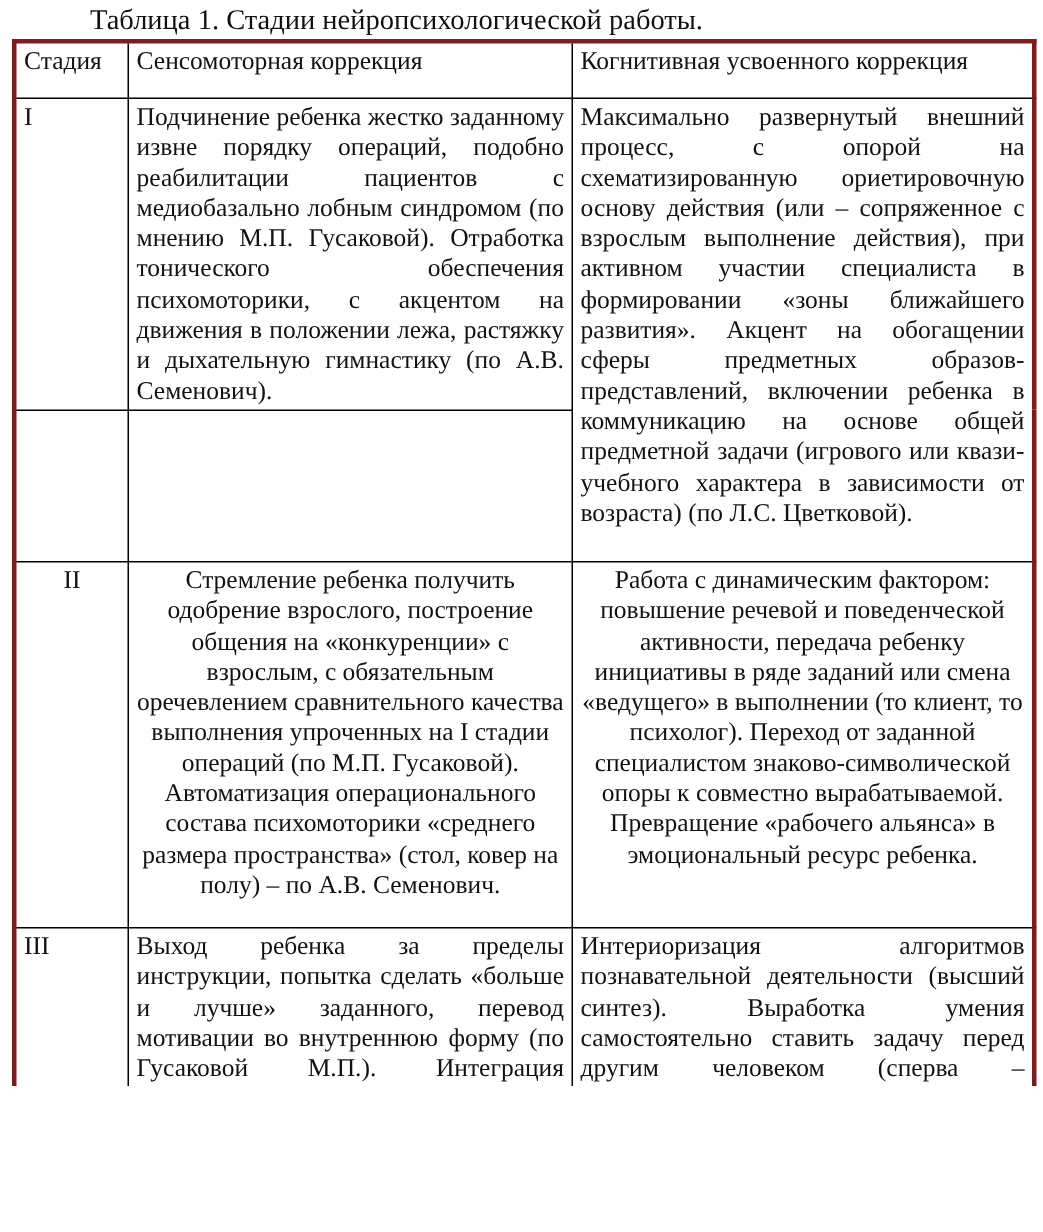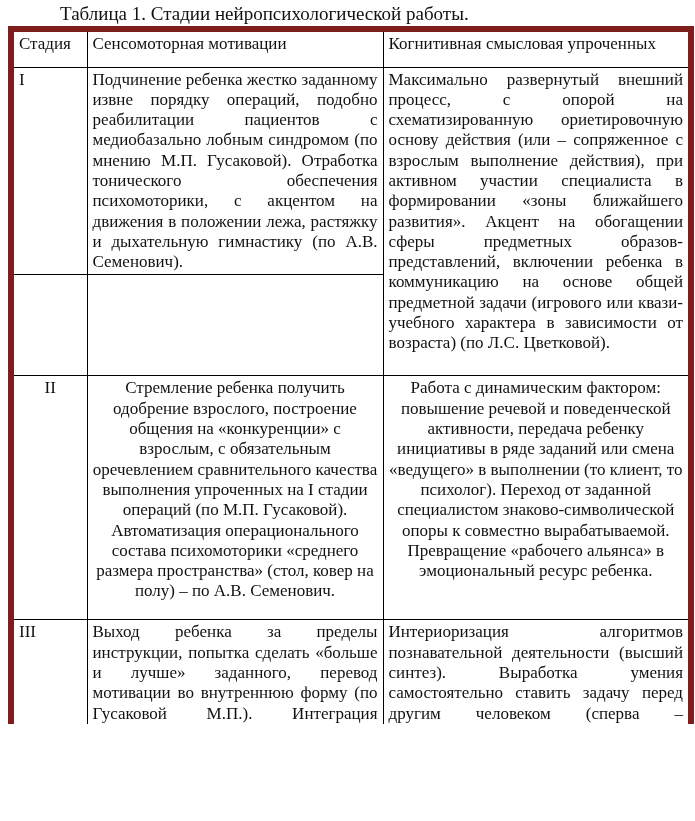--- a/index.html
+++ b/index.html
@@ -20,21 +20,21 @@
   .caption {
     font-size: 19px;
     line-height: 22px;
     margin: 0 0 1px 52px;
     white-space: nowrap;
   }
   table.stages {
     border-collapse: collapse;
     table-layout: fixed;
     width: 680px;
-    border: 6px solid #7f1d1d;
+    border: 3px solid #7f1d1d;
   }
   col.c-stage { width: 76px; }
   col.c-senso { width: 296px; }
   col.c-cogni { width: 308px; }
   th, td {
     border: 1px solid #000000;
     vertical-align: top;
     box-sizing: border-box;
     padding: 2px 5px 2px 5px;
     font-size: 17px;
@@ -62,22 +62,22 @@
 
   <table class="stages">
     <colgroup>
       <col class="c-stage">
       <col class="c-senso">
       <col class="c-cogni">
     </colgroup>
     <thead>
       <tr>
         <th>Стадия</th>
-        <th>Сенсомоторная мотивации</th>
-        <th>Когнитивная смысловая упроченных</th>
+        <th>Сенсомоторная коррекция</th>
+        <th>Когнитивная усвоенного коррекция</th>
       </tr>
     </thead>
     <tbody>
       <tr class="row-1a">
         <td class="stage">I</td>
         <td class="text">Подчинение ребенка жестко заданному извне порядку операций, подобно реабилитации пациентов с медиобазально лобным синдромом (по мнению М.П. Гусаковой). Отработка тонического обеспечения психомоторики, с акцентом на движения в положении лежа, растяжку и дыхательную гимнастику (по А.В. Семенович).</td>
         <td class="text" rowspan="2">Максимально развернутый внешний процесс, с опорой на схематизированную ориетировочную основу действия (или – сопряженное с взрослым выполнение действия), при активном участии специалиста в формировании «зоны ближайшего развития». Акцент на обогащении сферы предметных образов-представлений, включении ребенка в коммуникацию на основе общей предметной задачи (игрового или квази-учебного характера в зависимости от возраста) (по Л.С. Цветковой).</td>
       </tr>
       <tr class="row-1b">
         <td class="stage"></td>

